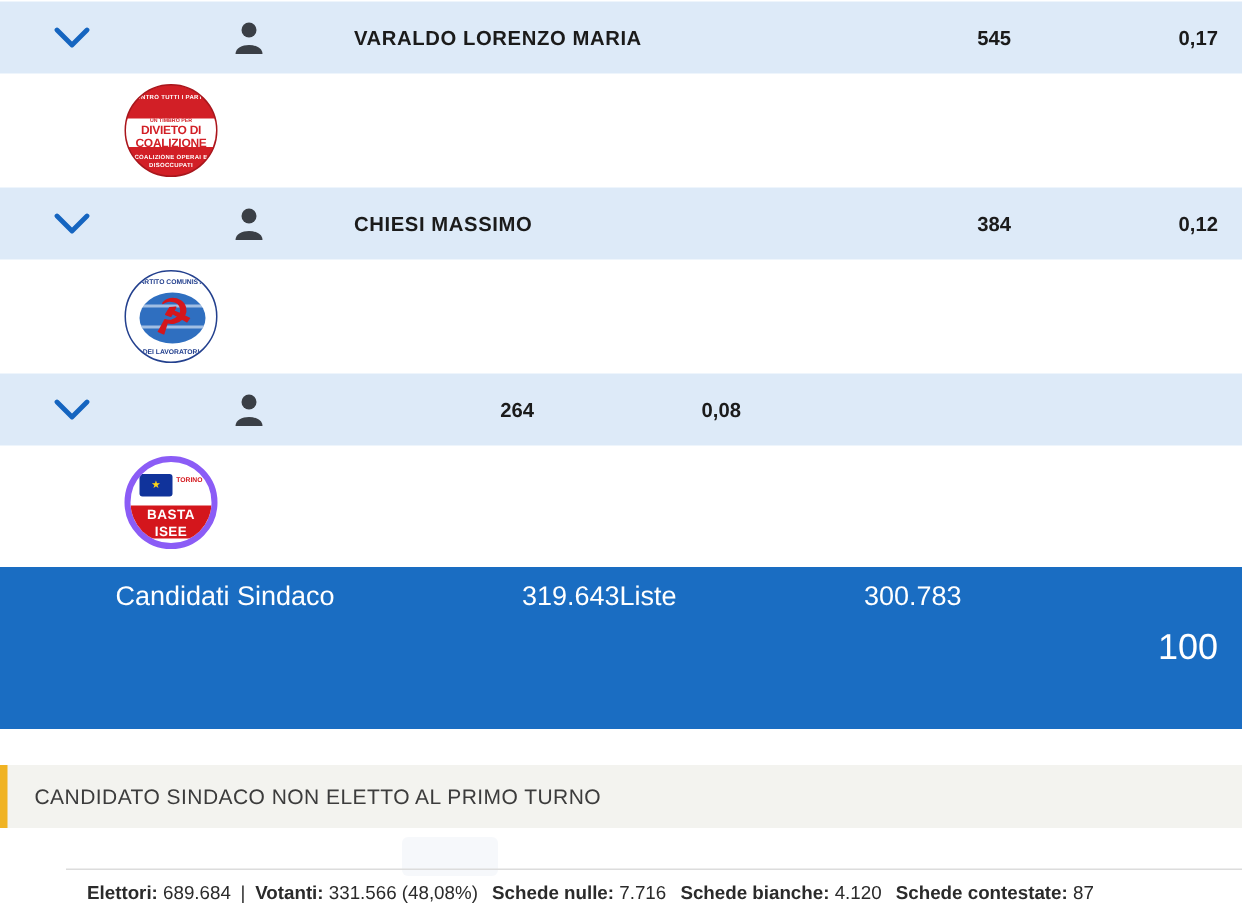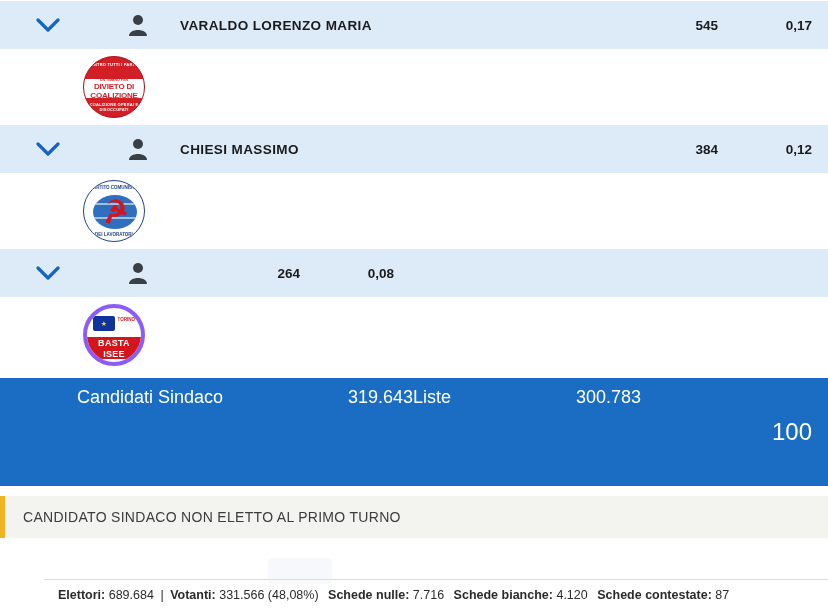--- a/index.html
+++ b/index.html
@@ -22,20 +22,21 @@
   }
 
   
   .cand-row {
     display: flex;
     align-items: center;
     height: 48px;
     background: #ddeaf8;
     border-top: 1px solid #ffffff;
     border-bottom: 1px solid #ffffff;
+    gap: 28px;
   }
   .cand-chevron {
     width: 96px;
     display: flex;
     align-items: center;
     justify-content: center;
     color: #1565c0;
   }
   .cand-chevron svg { display: block; }
   .cand-person {
@@ -60,20 +61,21 @@
     color: #1b1b1b;
   }
   .cand-pct {
     width: 110px;
     text-align: right;
     padding-right: 16px;
     font-size: 13.5px;
     font-weight: bold;
     color: #1b1b1b;
     box-sizing: border-box;
+    margin-left: 16px;
   }
 
   
   .list-row {
     height: 74px;
     background: #ffffff;
     display: flex;
     align-items: center;
     padding-left: 24px;
   }
@@ -272,21 +274,21 @@
     display: flex;
     align-items: center;
     justify-content: flex-end;
     padding-right: 16px;
     box-sizing: border-box;
     font-size: 24px;
   }
 
   
   .note {
-    margin-top: 10px;
+    margin-top: 24px;
     background: #f3f3ef;
     border-left: 5px solid #f0b323;
     height: 42px;
     display: flex;
     align-items: center;
     padding-left: 18px;
     box-sizing: border-box;
     font-size: 14px;
     letter-spacing: 0.3px;
     color: #3c3c3c;

